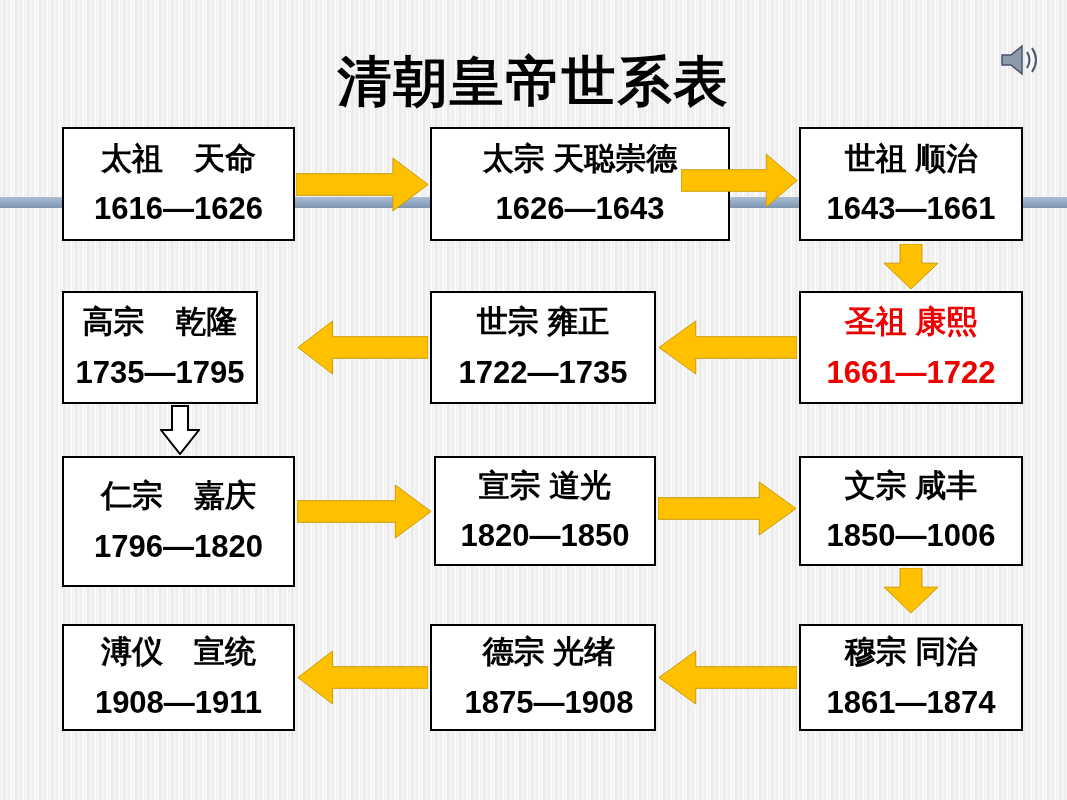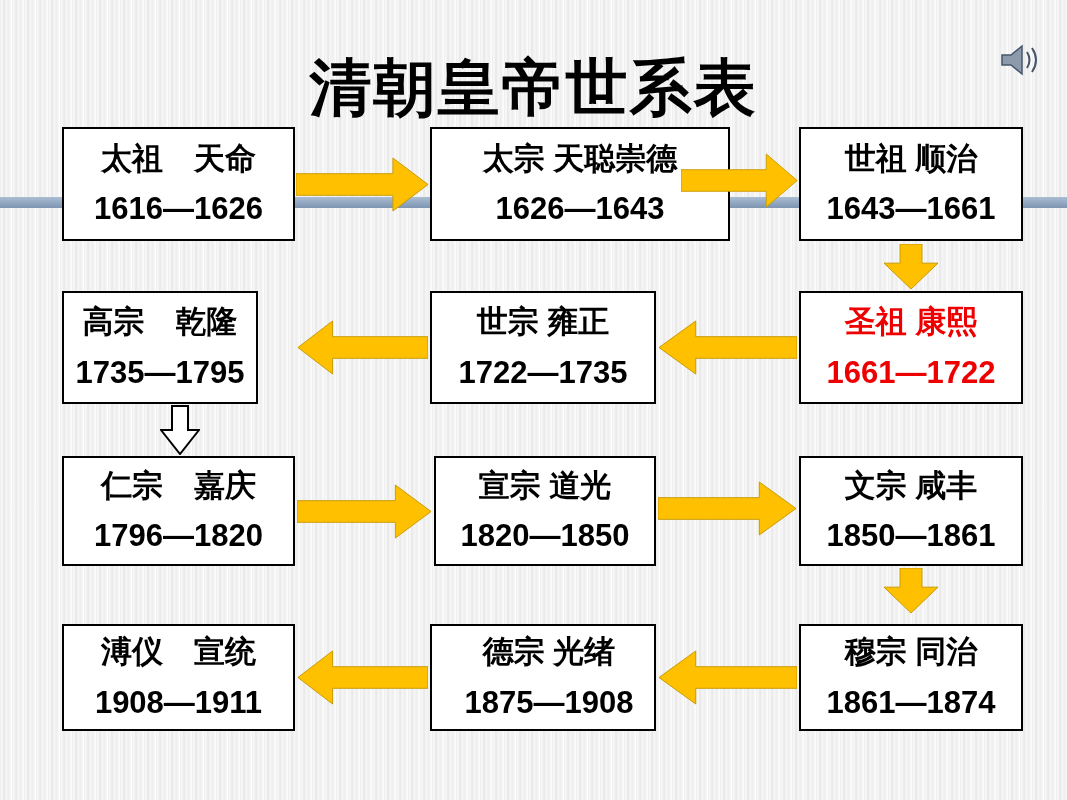--- a/index.html
+++ b/index.html
@@ -20,21 +20,21 @@
       #ececec 0px, #fafafa 2px, #e6e6e6 4px,
       #f6f6f6 6px, #eeeeee 9px, #ffffff 12px
     );
   }
   .slide-title {
     position: absolute;
     top: 46px;
     left: 0;
     width: 100%;
     text-align: center;
-    font-size: 62px;
+    font-size: 54px;
     font-weight: bold;
     letter-spacing: 2px;
     color: #000;
     z-index: 3;
   }
   .divider-line {
     position: absolute;
     top: 197px;
     left: 0;
     width: 1067px;
@@ -175,21 +175,21 @@
     <div class="name">高宗　乾隆</div>
     <div class="years">1735—1795</div>
   </div>
 
   <div class="arrow arrow-white" style="left:160px; top:405px; width:40px; height:50px;">
     <svg viewBox="0 0 40 52" preserveAspectRatio="none">
         <polygon points="12,1 28,1 28,26 39,26 20,51 1,26 12,26"></polygon>
       </svg>
   </div>
 
-  <div class="ebox" style="left:62px; top:456px; width:233px; height:110px;">
+  <div class="ebox" style="left:62px; top:456px; width:233px; height:131px;">
     <div class="name">仁宗　嘉庆</div>
     <div class="years">1796—1820</div>
   </div>
 
   <div class="arrow arrow-yellow" style="left:297px; top:484px; width:135px; height:55px;">
     <svg viewBox="0 0 140 56" preserveAspectRatio="none">
         <polygon points="0,17 102,17 102,1 139,28 102,55 102,39 0,39"></polygon>
       </svg>
   </div>
 
@@ -199,21 +199,21 @@
   </div>
 
   <div class="arrow arrow-yellow" style="left:658px; top:481px; width:139px; height:55px;">
     <svg viewBox="0 0 140 56" preserveAspectRatio="none">
         <polygon points="0,17 102,17 102,1 139,28 102,55 102,39 0,39"></polygon>
       </svg>
   </div>
 
   <div class="ebox" style="left:799px; top:456px; width:224px; height:110px;">
     <div class="name">文宗 咸丰</div>
-    <div class="years">1850—1861</div>
+    <div class="years">1850—1006</div>
   </div>
 
   <div class="arrow arrow-yellow" style="left:883px; top:568px; width:56px; height:46px;">
     <svg viewBox="0 0 56 48" preserveAspectRatio="none">
         <polygon points="17,0 39,0 39,20 55,20 28,47 1,20 17,20"></polygon>
       </svg>
   </div>
 
   <div class="ebox" style="left:799px; top:624px; width:224px; height:107px;">
     <div class="name">穆宗 同治</div>

